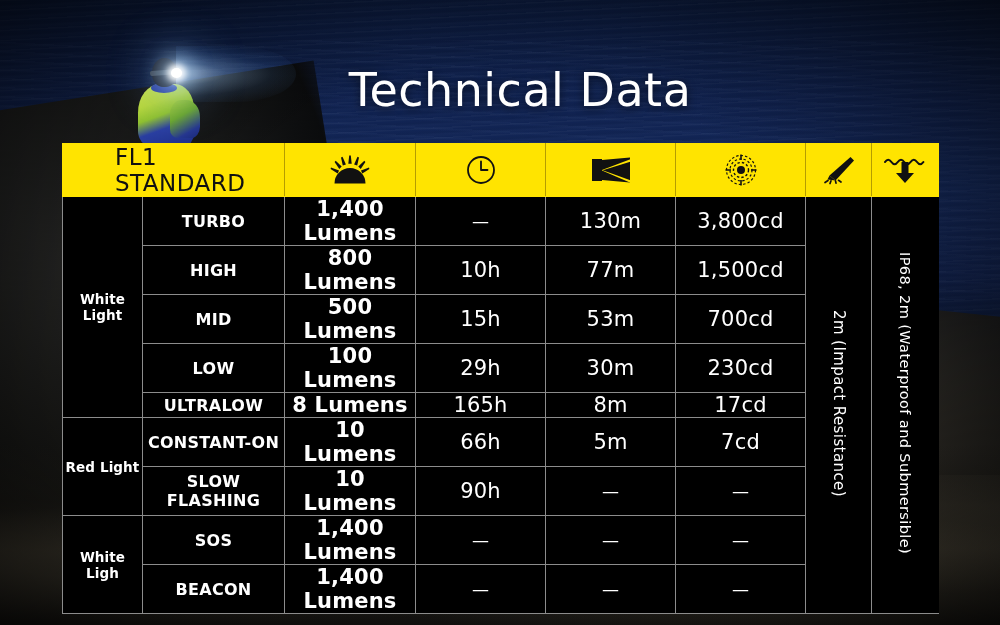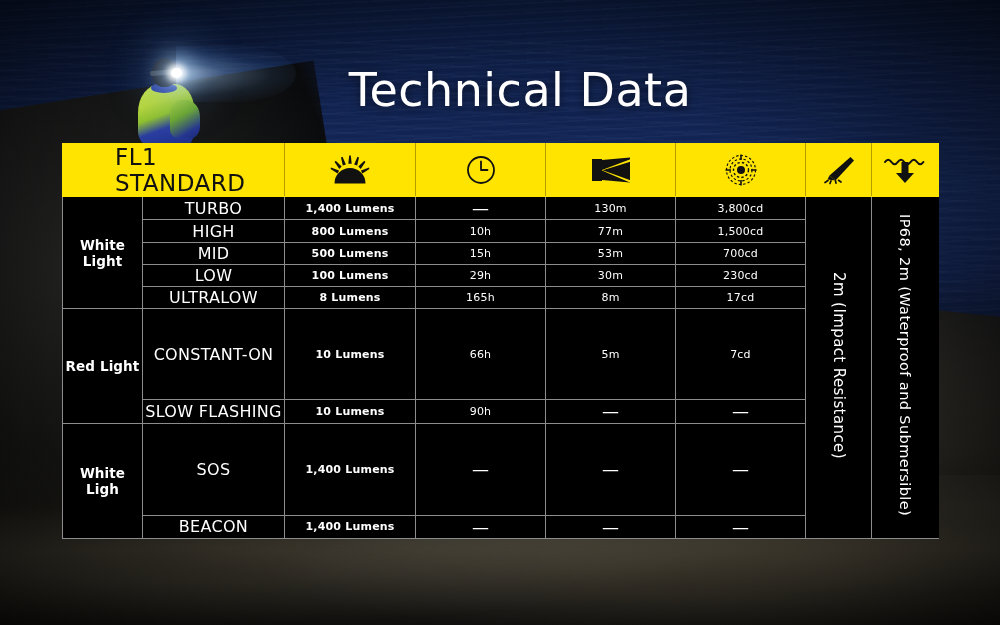--- a/index.html
+++ b/index.html
@@ -216,25 +216,25 @@
   .icon-cell svg { display: inline-block; vertical-align: middle; }
 
   td.grp {
     font-size: 13.5px;
     font-weight: bold;
     letter-spacing: 0.1px;
     border-left: 1px solid #000;
   }
   td.mode {
     font-size: 16px;
-    font-weight: normal;
+    font-weight: bold;
     letter-spacing: 0.3px;
   }
   td.val {
-    font-size: 11px;
+    font-size: 21px;
     font-weight: bold;
     letter-spacing: 0.2px;
   }
   td.val.light { font-weight: 400; }
   td.dash { font-size: 17px; color: #d7d7d7; }
 
   td.vert {
     border-left: 1px solid #8c8c8c;
     border-right: 1px solid #000;
     border-top: 1px solid #000;

